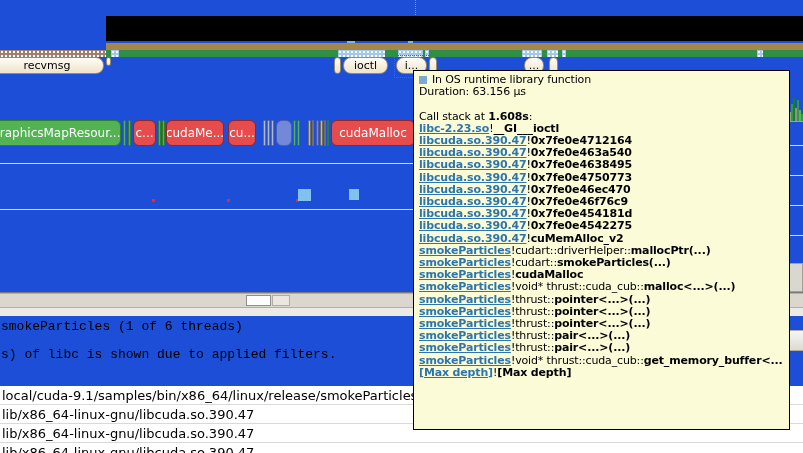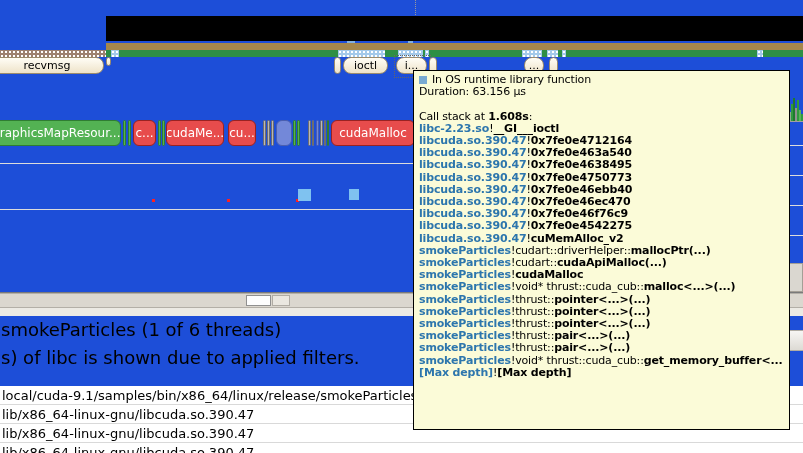--- a/index.html
+++ b/index.html
@@ -45,35 +45,35 @@
   .rbox{left:789px;width:14px;box-sizing:border-box;background:#dad7d0;border:1px solid #a49f96;}
   .rgrad{left:790px;width:13px;background:linear-gradient(#f7f6f4,#dddad4);
          border-top:1px solid #b0aca4;border-bottom:1px solid #b0aca4;box-sizing:border-box;}
 
   
   .panel-top-border{left:0;top:292px;width:803px;height:1px;background:#7a7a7a;}
   .hscroll{left:0;top:293px;width:803px;height:14px;background:#dbd7cf;border-top:1px solid #b3afa7;box-sizing:border-box;}
   .hthumb{left:246px;top:295px;width:25px;height:11px;background:#fdfdfd;border:1px solid #909090;box-sizing:border-box;}
   .hthumb2{left:272px;top:295px;width:18px;height:11px;background:#eae7e0;border:1px solid #b0aca4;box-sizing:border-box;}
   .substrip{left:0;top:307px;width:803px;height:9px;background:#eceae4;border-top:1px solid #b3afa7;box-sizing:border-box;}
-  .ptext{color:#000;font-size:18px;white-space:nowrap;}
+  .ptext{color:#000;font-size:13px;white-space:nowrap;font-family:Liberation Mono, monospace;}
   .thead{left:0;top:370px;width:803px;height:16px;box-sizing:border-box;
          background:linear-gradient(#f8f7f5,#dedbd5);border-bottom:1px solid #8f8f8f;
          font-size:13px;color:#1a1a1a;display:flex;align-items:center;padding-left:2px;margin-top:24px;}
   .trows{left:0;top:386px;width:803px;}
   .trow{height:19px;box-sizing:border-box;border-bottom:1px solid #d9d9d9;font-size:13px;
         color:#000;display:flex;align-items:center;padding-left:2px;white-space:nowrap;background:#fff;}
 
   
   .tooltip{left:413px;top:70px;width:377px;height:360px;box-sizing:border-box;z-index:50;
            background:#fbfbd8;border:1px solid #000;padding:3px 6px 0 5px;
            font-size:11px;line-height:12.2px;color:#000;overflow:hidden;letter-spacing:-0.15px;}
   .tt-line{white-space:nowrap;overflow:hidden;}
   .legend-sq{display:inline-block;width:8px;height:8px;background:#79aad2;margin-right:5px;vertical-align:-1px;}
-  .mod{color:#2d76ad;font-weight:bold;}
+  .mod{color:#2d76ad;font-weight:bold;text-decoration:underline;}
   .bld{font-weight:bold;}
 </style>
 </head>
 <body>
 
 <div class="stage">
 
   <div class="abs cursor-line"></div>
   <div class="abs black-bar"></div>
   <div class="abs tan-bar"></div>
@@ -181,27 +181,27 @@
     <div class="tt-line">&nbsp;</div>
     <div class="tt-line">
       <span>Call stack at </span><span class="bld">1.608s</span><span>:</span>
     </div>
     <div id="stack">
         <div class="tt-line"><span class="mod">libc-2.23.so</span><span class="">!</span><span class="bld">__GI___ioctl</span></div>
         <div class="tt-line"><span class="mod">libcuda.so.390.47</span><span class="">!</span><span class="bld">0x7fe0e4712164</span></div>
         <div class="tt-line"><span class="mod">libcuda.so.390.47</span><span class="">!</span><span class="bld">0x7fe0e463a540</span></div>
         <div class="tt-line"><span class="mod">libcuda.so.390.47</span><span class="">!</span><span class="bld">0x7fe0e4638495</span></div>
         <div class="tt-line"><span class="mod">libcuda.so.390.47</span><span class="">!</span><span class="bld">0x7fe0e4750773</span></div>
-        <div class="tt-line"><span class="mod">libcuda.so.390.47</span><span class="">!</span><span class="bld">0x7fe0e46ebb40</span></div>
         <div class="tt-line"><span class="mod">libcuda.so.390.47</span><span class="">!</span><span class="bld">0x7fe0e46ec470</span></div>
         <div class="tt-line"><span class="mod">libcuda.so.390.47</span><span class="">!</span><span class="bld">0x7fe0e46f76c9</span></div>
+        <div class="tt-line"><span class="mod">libcuda.so.390.47</span><span class="">!</span><span class="bld">0x7fe0e454181d</span></div>
         <div class="tt-line"><span class="mod">libcuda.so.390.47</span><span class="">!</span><span class="bld">0x7fe0e4542275</span></div>
         <div class="tt-line"><span class="mod">libcuda.so.390.47</span><span class="">!</span><span class="bld">cuMemAlloc_v2</span></div>
         <div class="tt-line"><span class="mod">smokeParticles</span><span class="">!cudart::driverHelper::</span><span class="bld">mallocPtr(...)</span></div>
-        <div class="tt-line"><span class="mod">smokeParticles</span><span class="">!cudart::</span><span class="bld">cudaApiMalloc(...)</span></div>
+        <div class="tt-line"><span class="mod">smokeParticles</span><span class="">!cudart::</span><span class="bld">smokeParticles(...)</span></div>
         <div class="tt-line"><span class="mod">smokeParticles</span><span class="">!</span><span class="bld">cudaMalloc</span></div>
         <div class="tt-line"><span class="mod">smokeParticles</span><span class="">!void* thrust::cuda_cub::</span><span class="bld">malloc&lt;...&gt;(...)</span></div>
         <div class="tt-line"><span class="mod">smokeParticles</span><span class="">!thrust::</span><span class="bld">pointer&lt;...&gt;(...)</span></div>
         <div class="tt-line"><span class="mod">smokeParticles</span><span class="">!thrust::</span><span class="bld">pointer&lt;...&gt;(...)</span></div>
         <div class="tt-line"><span class="mod">smokeParticles</span><span class="">!thrust::</span><span class="bld">pointer&lt;...&gt;(...)</span></div>
         <div class="tt-line"><span class="mod">smokeParticles</span><span class="">!thrust::</span><span class="bld">pair&lt;...&gt;(...)</span></div>
         <div class="tt-line"><span class="mod">smokeParticles</span><span class="">!thrust::</span><span class="bld">pair&lt;...&gt;(...)</span></div>
         <div class="tt-line"><span class="mod">smokeParticles</span><span class="">!void* thrust::cuda_cub::</span><span class="bld">get_memory_buffer&lt;...&gt;(...)</span></div>
         <div class="tt-line"><span class="mod">[Max depth]</span><span class="">!</span><span class="bld">[Max depth]</span></div>
       </div>

